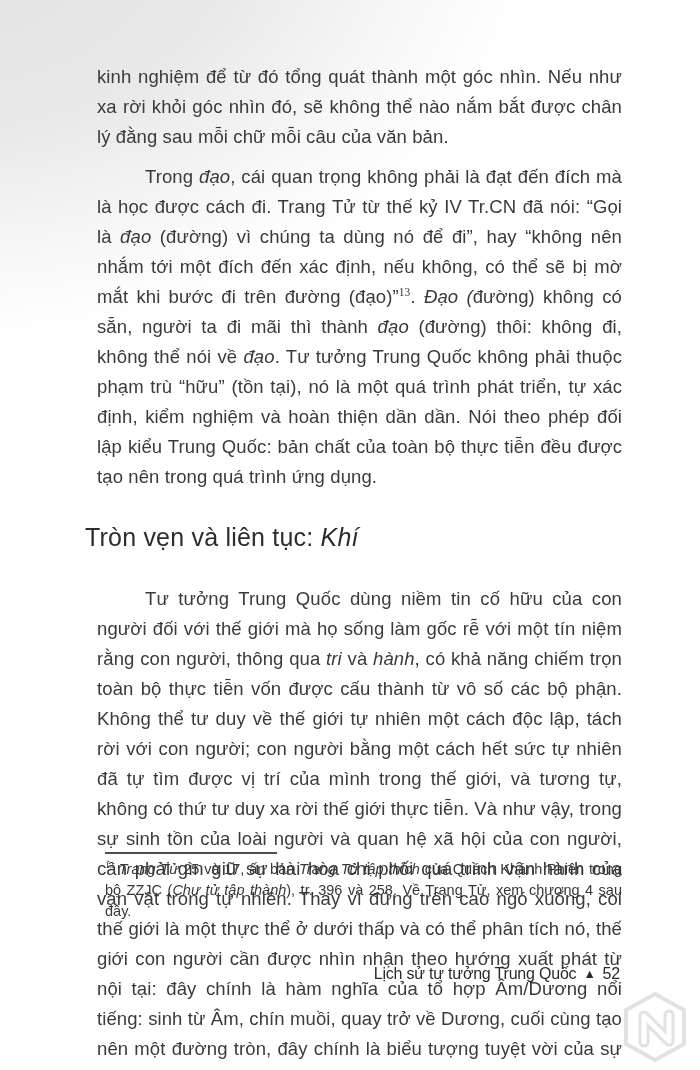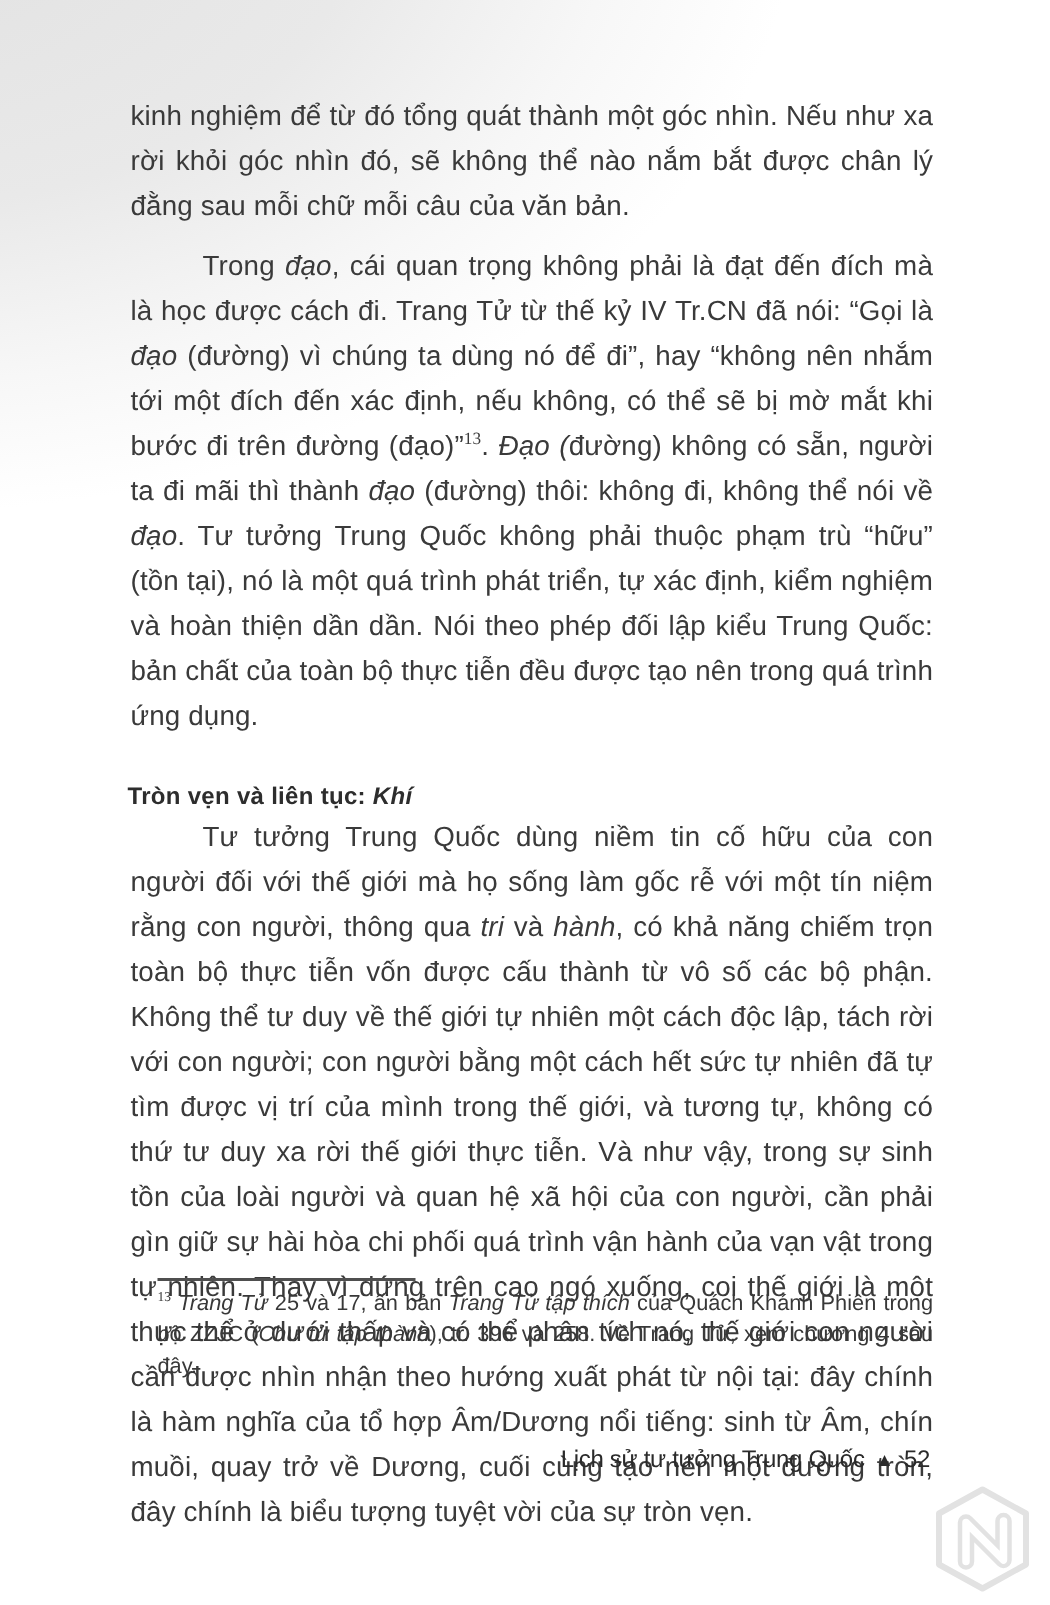--- a/index.html
+++ b/index.html
@@ -11,34 +11,34 @@
       radial-gradient(ellipse 760px 540px at -60px -80px,
         #e1e1e1 0%, #e9e9e9 40%, #f7f7f7 62%, #ffffff 78%) #ffffff;
     overflow:hidden;
     font-family:"Liberation Sans","DejaVu Sans",sans-serif;
     color:#3a3a3a;
   }
   .content {
     position:absolute; left:85px; right:78px; top:62px;
   }
   .para {
-    margin:0 0 10px 2px;
+    margin:0 0 10px 12px;
     font-size:18.5px;
     line-height:30px;
     text-align:justify;
     text-indent:48px;
     letter-spacing:0.1px;
   }
   .para.first { text-indent:0; }
   .it { font-style:italic; }
   sup { font-size:0.62em; line-height:0; vertical-align:super;font-family:Liberation Serif, serif; }
   .heading {
-    margin:31px 0 2px 0;
-    font-size:16px;
-    font-weight:bold;
+    margin:31px 0 32px 0;
+    font-size:25px;
+    font-weight:normal;
     color:#2d2d2d;
     letter-spacing:0.2px;
   }
   .footnote-block { position:absolute; left:85px; right:78px; top:852px;margin-left:20px; }
   .fn-rule { width:172px; height:2px; background:#4f4f4f; margin:0 0 5px 0; }
   .footnote {
     font-size:14.5px;
     line-height:21px;
     text-align:justify;
     color:#383838;

